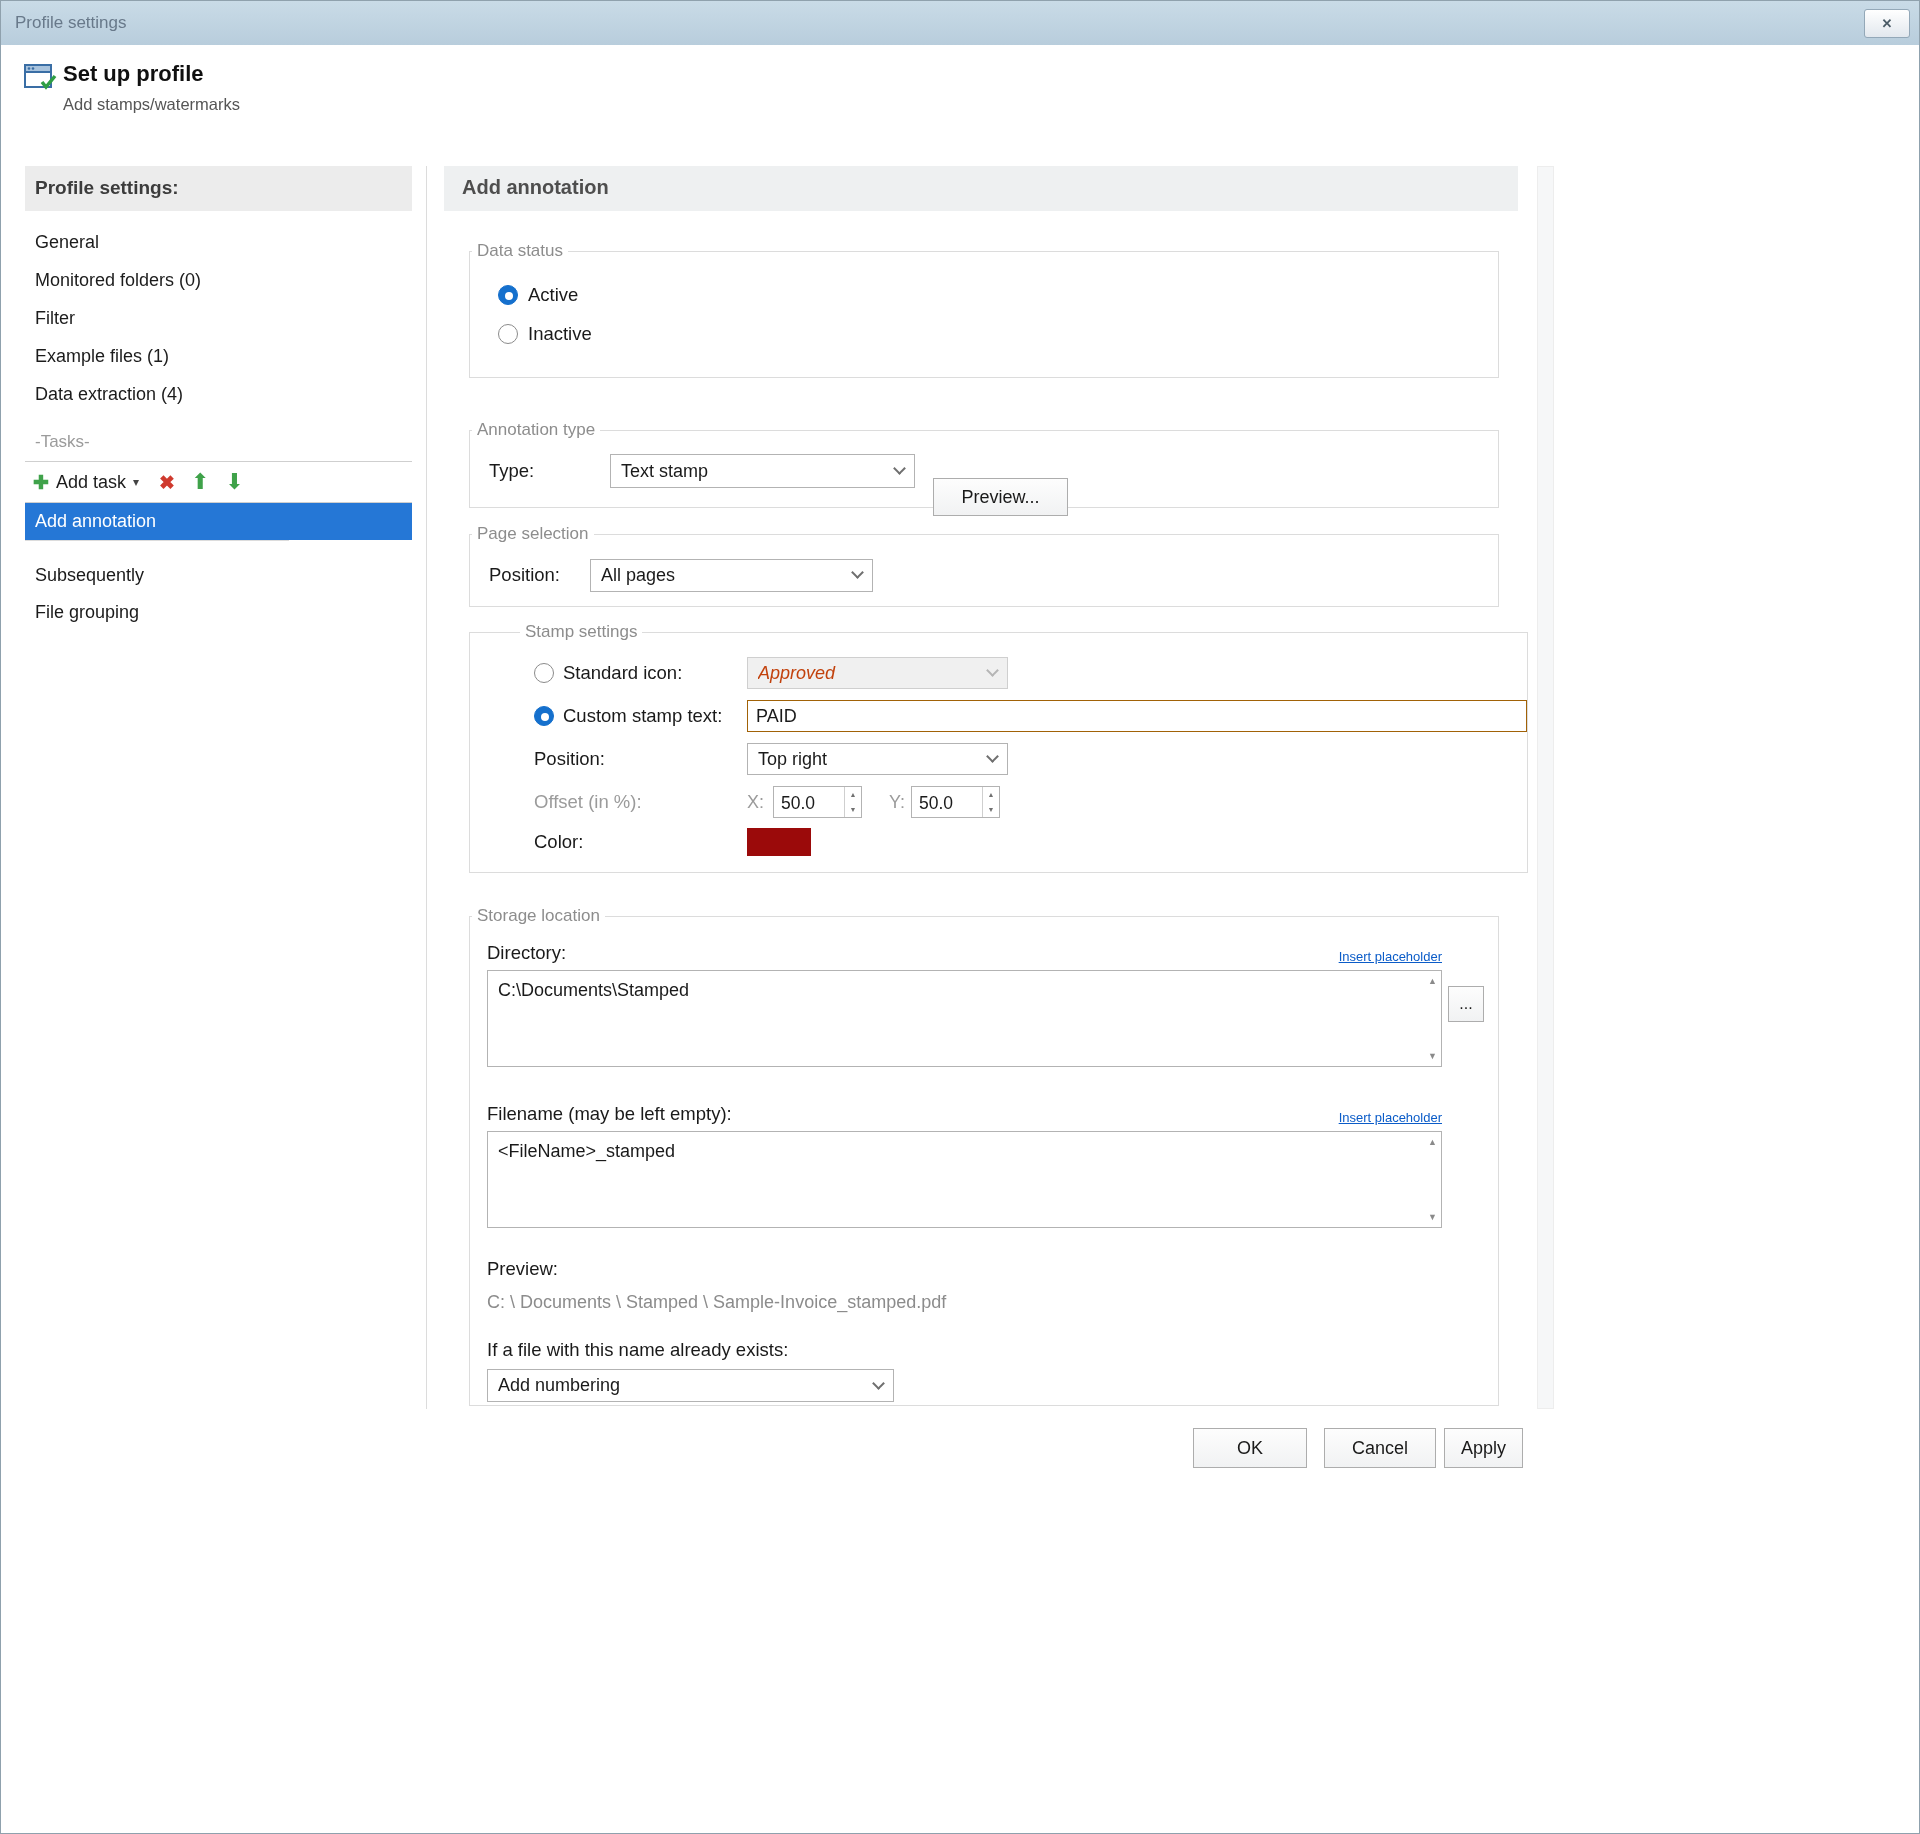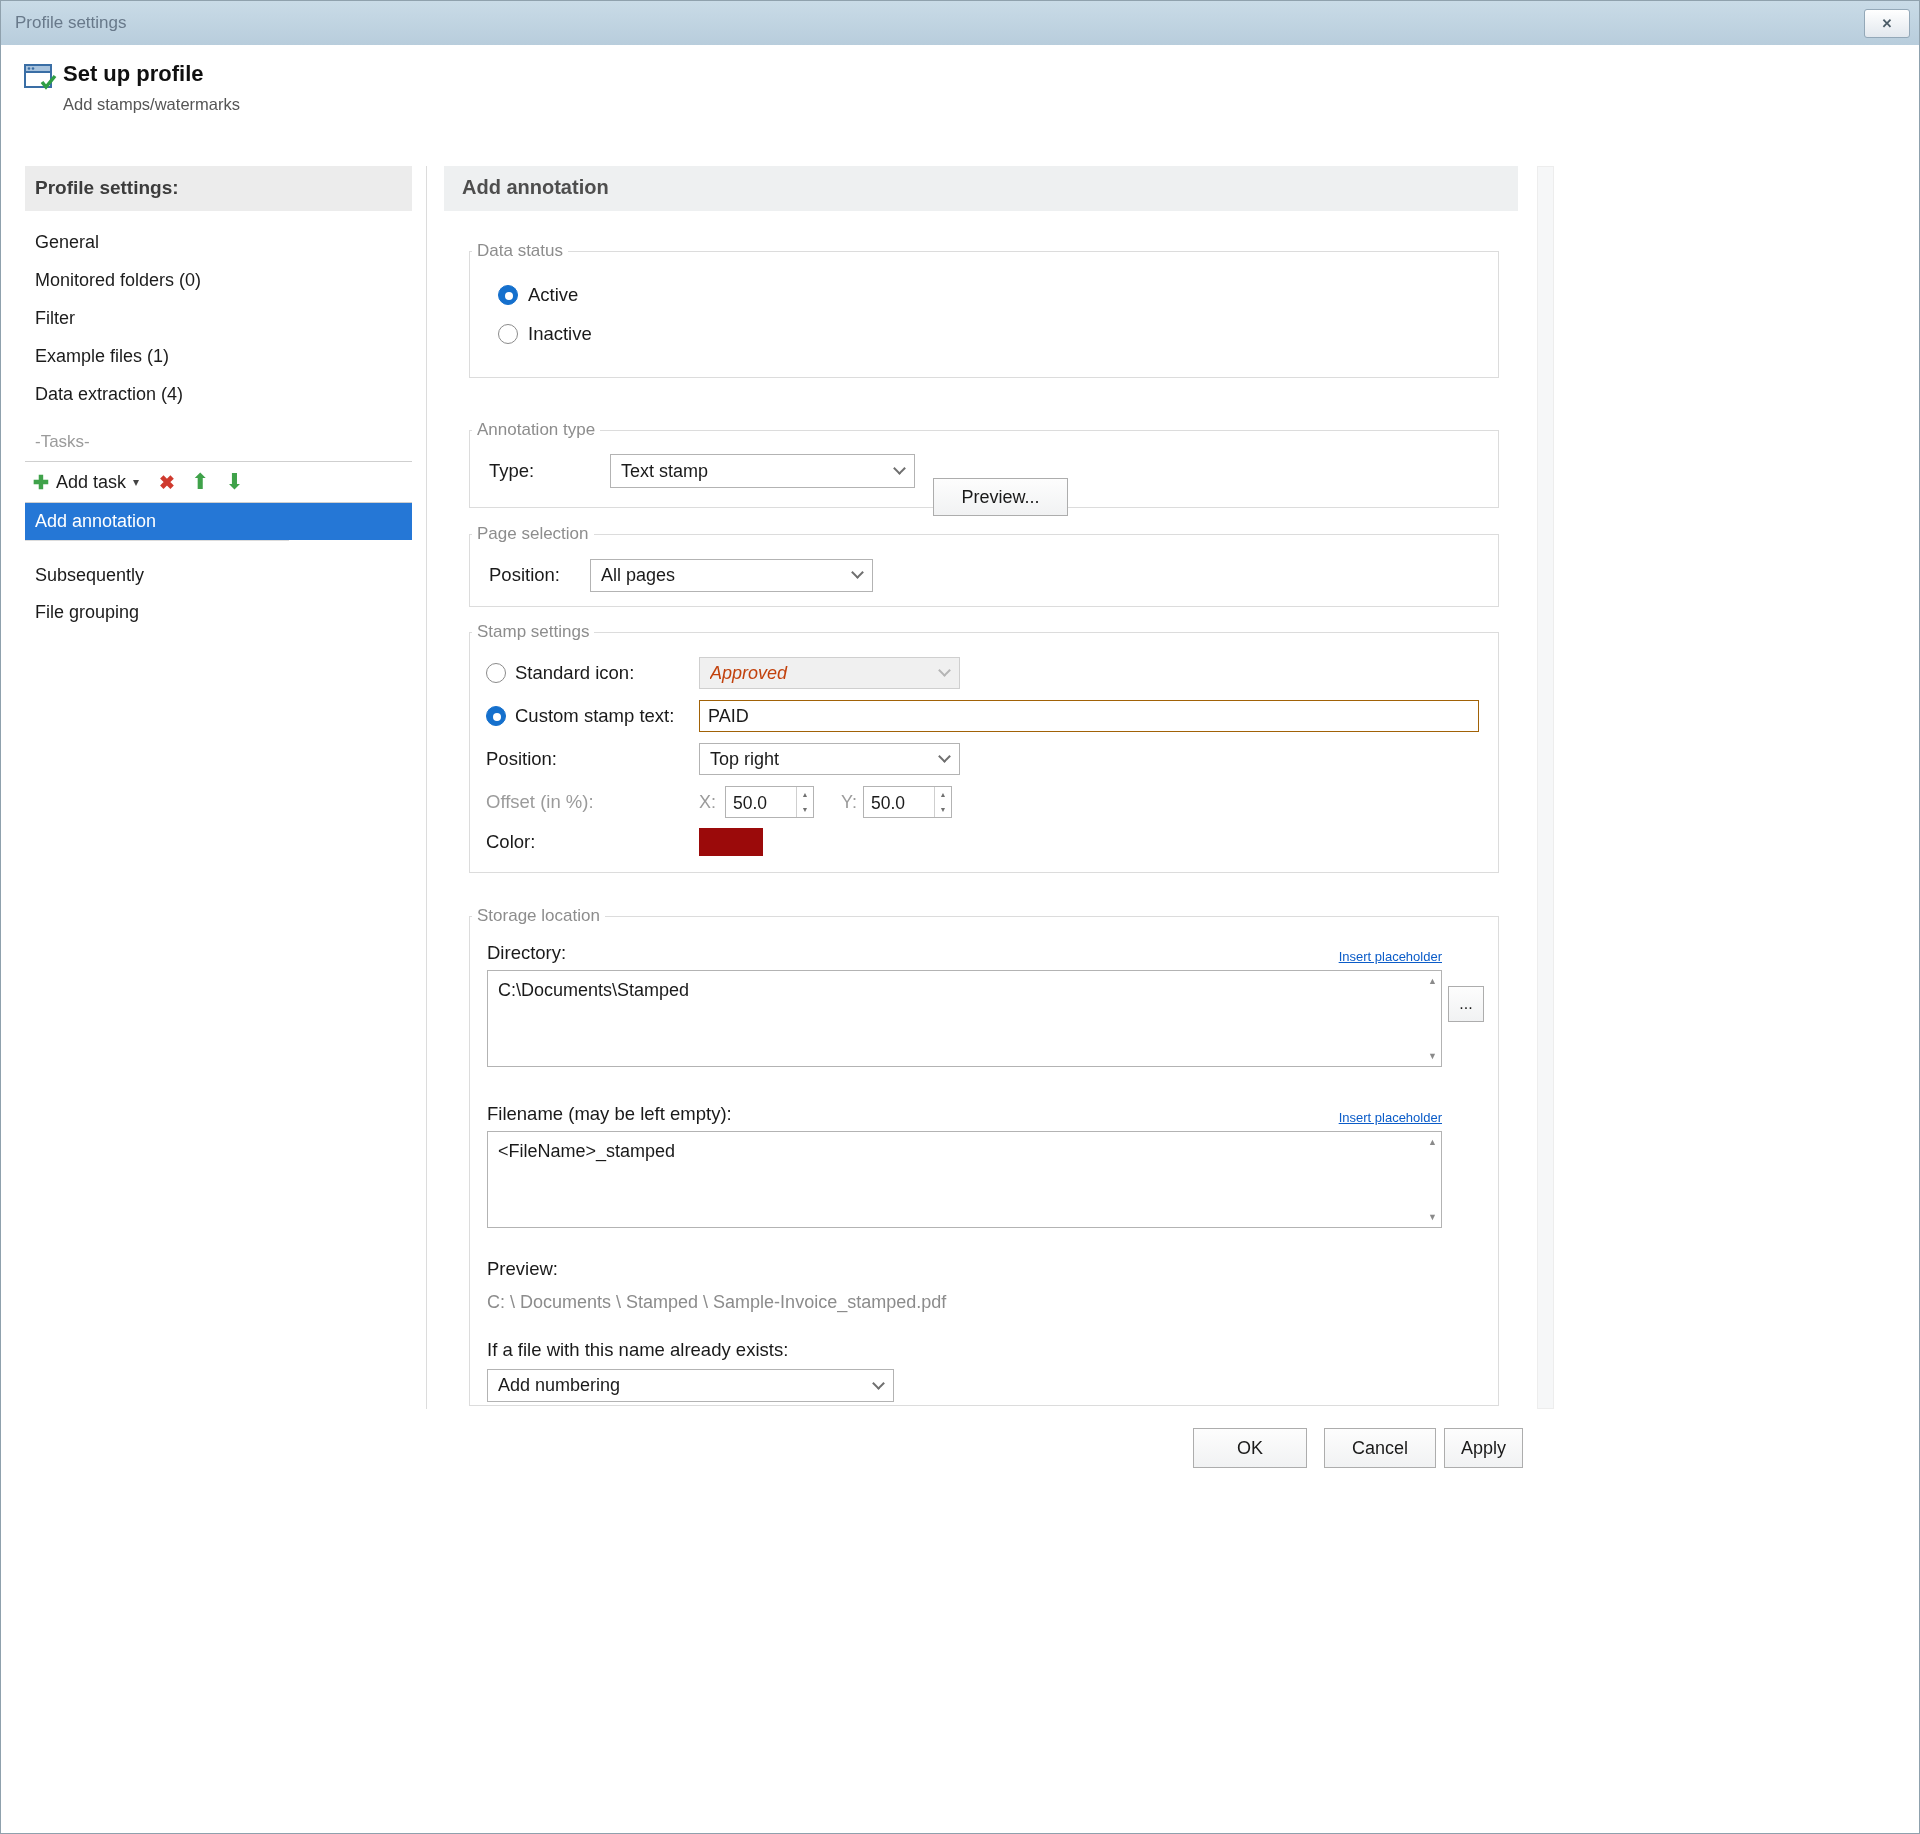--- a/index.html
+++ b/index.html
@@ -46,21 +46,21 @@
   .main-header{height:45px;background:#eef0f1;font-size:20px;font-weight:700;color:#4e4e4e;padding:10px 0 0 18px;}
 
   fieldset{border:1px solid #dcdcdc;margin-left:25px;width:1030px;position:relative;background:#fff;}
   legend{font-size:17px;color:#8d8d8d;padding:0 5px;margin-left:2px;}
   .fs-task{margin-top:30px;}
   .fs-task .inner{padding:14px 0 24px 28px;}
   .fs-annot{margin-top:42px;}
   .fs-annot .inner{padding:14px 0 10px 19px;}
   .fs-page{margin-top:16px;}
   .fs-page .inner{padding:14px 0 14px 19px;}
-  .fs-stamp{margin-top:15px;}
+  .fs-stamp{margin-top:15px;padding-left:48px;}
   .fs-stamp .inner{padding:14px 0 16px 16px;}
   .fs-storage{margin-top:33px;height:500px;overflow:hidden;}
   .fs-storage .inner{padding:16px 0 0 17px;}
 
   .radio-row{display:flex;align-items:center;gap:10px;height:39px;font-size:18.5px;cursor:pointer;width:max-content;}
   .radio{width:20px;height:20px;border-radius:50%;border:1px solid #8b8b8b;background:#fff;position:relative;flex:0 0 20px;}
   .radio.checked{background:#1570cd;border-color:#1570cd;}
   .radio.checked::after{content:"";position:absolute;left:6px;top:6px;width:8px;height:8px;background:#fff;border-radius:50%;}
 
   .form-row{display:flex;align-items:center;height:34px;margin-bottom:9px;}

